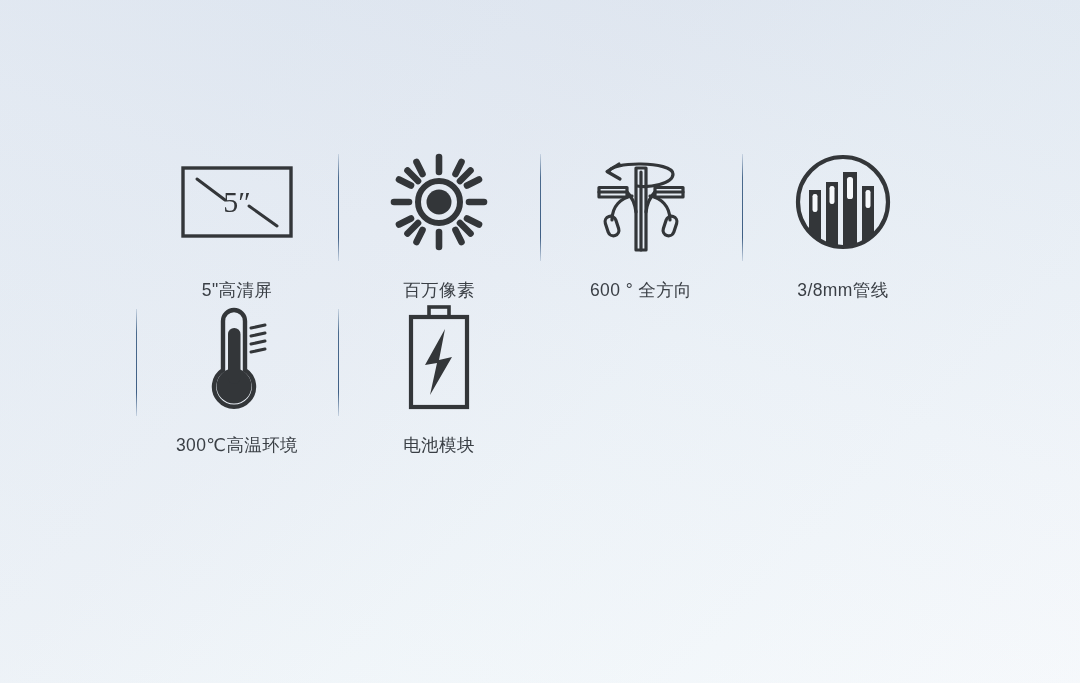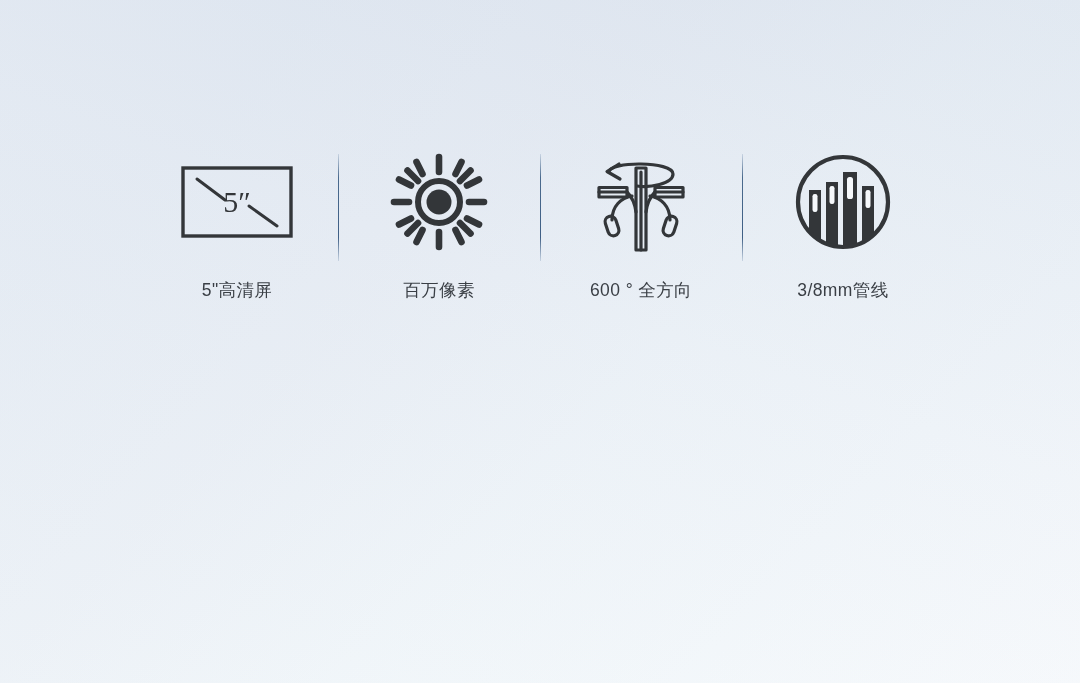--- a/index.html
+++ b/index.html
@@ -155,15 +155,41 @@
             <rect x="54" y="25" width="6" height="22" rx="2.6"></rect>
             <rect x="72.5" y="38" width="5" height="18" rx="2.2"></rect>
           </g>
         </g>
         <circle cx="50" cy="50" r="45" fill="none" stroke="#333639" stroke-width="4.2"></circle>
       </svg>
     </div>
     <div class="feature-label">3/8mm管线</div>
   </div>
 
+  <div class="feature-cell has-divider">
+    <div class="icon-box">
+      <svg width="84" height="106" viewBox="0 0 84 106">
+        <path d="M28 66 V17 a11 11 0 0 1 22 0 V66 a20 20 0 1 1 -22 0 Z" fill="none" stroke="#333639" stroke-width="4.4"></path>
+        <circle cx="39" cy="82" r="17.5" fill="#333639"></circle>
+        <rect x="33" y="24" width="12.5" height="56" rx="6.2" fill="#333639"></rect>
+        <g stroke="#333639" stroke-width="3" stroke-linecap="round">
+          <line x1="56" y1="24" x2="70" y2="21"></line>
+          <line x1="56" y1="32" x2="70" y2="29"></line>
+          <line x1="56" y1="40" x2="70" y2="37"></line>
+          <line x1="56" y1="48" x2="70" y2="45"></line>
+        </g>
+      </svg>
+    </div>
+    <div class="feature-label">300℃高温环境</div>
+  </div>
 
+  <div class="feature-cell has-divider">
+    <div class="icon-box">
+      <svg width="70" height="104" viewBox="0 0 70 104">
+        <rect x="25" y="2" width="20" height="10" fill="none" stroke="#333639" stroke-width="3.6"></rect>
+        <rect x="7" y="12" width="56" height="90" fill="none" stroke="#333639" stroke-width="4.2"></rect>
+        <path d="M41 24 L21 60 L33 58 L26 90 L48 52 L35 55 Z" fill="#333639"></path>
+      </svg>
+    </div>
+    <div class="feature-label">电池模块</div>
+  </div>
 
 </div>
 
 </body></html>

